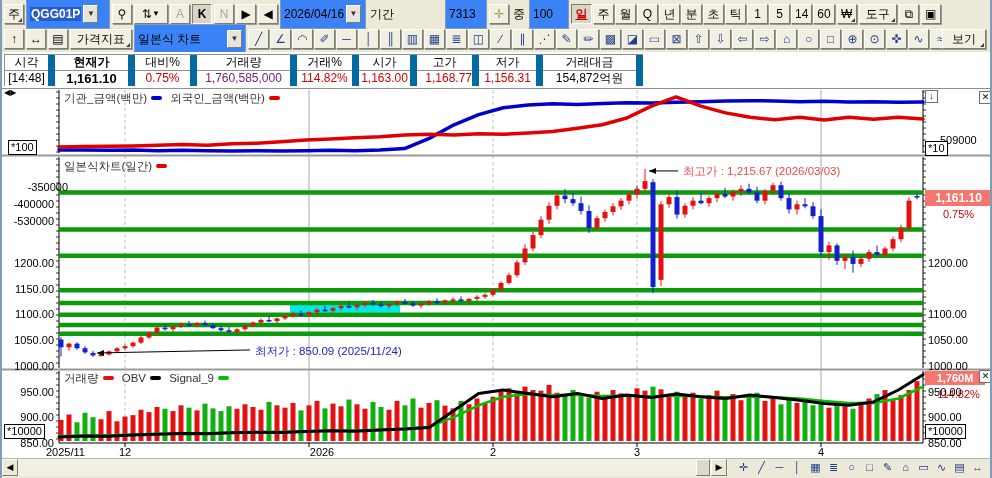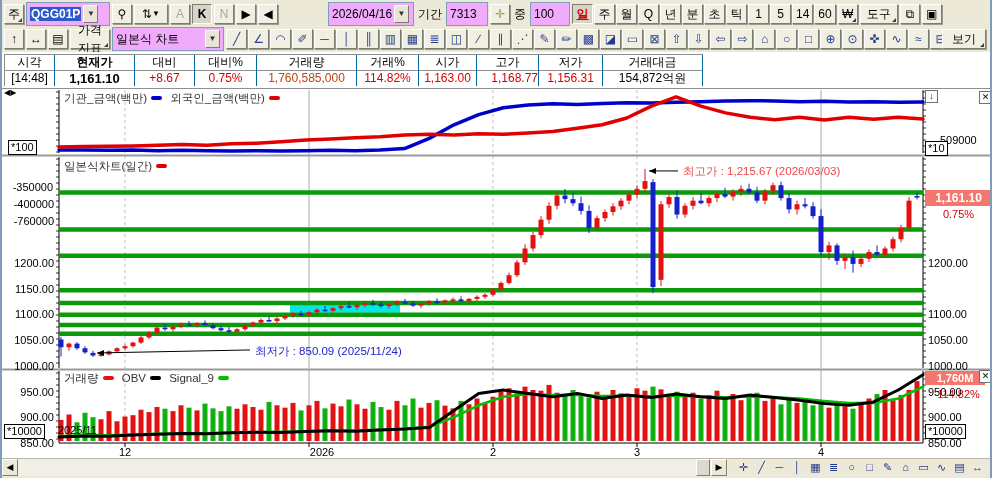--- a/index.html
+++ b/index.html
@@ -12,30 +12,30 @@
         border-color:#fff #7c7c6f #7c7c6f #fff;box-shadow:1px 1px 0 #9d9a90;
         font-size:12px;line-height:18px;text-align:center;color:#000;position:relative;
         display:inline-flex;align-items:center;justify-content:center;box-sizing:border-box;}
   .wbtn.pressed{background:#d8d4c8;border-color:#7c7c6f #fff #fff #7c7c6f;box-shadow:none;font-weight:bold;}
   .wbtn.dis{color:#a9a69a;}
   .wbtn.day{color:#d00000;font-weight:bold;text-decoration:underline;}
   .corner:after{content:"";position:absolute;right:1px;bottom:1px;border-left:4px solid transparent;border-bottom:4px solid #404040;}
   .tool{width:21px;height:20px;background:#f1efe2;border:1px solid;border-color:#fff #7c7c6f #7c7c6f #fff;
         box-shadow:1px 1px 0 #9d9a90;font-size:12px;line-height:18px;text-align:center;color:#253c8c;
         display:inline-flex;align-items:center;justify-content:center;box-sizing:border-box;}
-  .inputbox{height:24px;background:#f0abfc;border:1px solid #7f9db9;display:inline-flex;align-items:center;
+  .inputbox{height:30px;background:#3b82f6;border:1px solid #7f9db9;display:inline-flex;align-items:center;
         font-size:12px;padding:0 3px;box-sizing:border-box;position:relative;}
   .ddbtn{width:15px;height:18px;background:#e8e4d8;border:1px solid;border-color:#fff #7c7c6f #7c7c6f #fff;
         font-size:8px;line-height:16px;text-align:center;color:#333;margin-left:2px;display:inline-block;box-sizing:border-box;}
   .sel-code{background:#2a5bcc;color:#fff;font-weight:bold;padding:0 1px;}
   .tlabel{font-size:12px;padding:0 2px;}
   
   #quotebar{position:absolute;left:0;top:52px;width:992px;height:34px;background:#fff;border-bottom:2px solid #8f8f8f;}
   #quotetable{position:absolute;left:2px;top:2px;display:flex;border-left:1px solid #8f8f8f;border-top:1px solid #8f8f8f;}
-  .qcell{border-right:1px solid #0369a1;border-bottom:1px solid #8f8f8f;box-sizing:border-box;}
+  .qcell{border-right:7px solid #0369a1;border-bottom:1px solid #8f8f8f;box-sizing:border-box;}
   .qhead{height:15px;line-height:15px;text-align:center;font-size:12px;border-bottom:1px solid #8f8f8f;}
   .qval{height:15px;line-height:15px;text-align:center;font-size:12px;}
   
   #chartbg{position:absolute;left:0;top:86px;width:992px;height:372px;background:#fff;}
   #chartsvg{position:absolute;left:0;top:86px;}
   .axlab{position:absolute;font-size:11px;color:#000;white-space:nowrap;}
   .multbox{position:absolute;border:1px solid #000;background:#fff;font-size:11px;line-height:13px;padding:0 2px;}
   .legend{position:absolute;font-size:11.5px;color:#333;white-space:nowrap;}
   .dash{display:inline-block;width:11px;height:4px;border-radius:2px;vertical-align:middle;margin:0 5px 2px 4px;}
   .xbtn{position:absolute;width:13px;height:13px;background:#fbfbfb;border:1px solid #707070;
@@ -62,26 +62,26 @@
   <button class="wbtn">⚲</button>
   <button class="wbtn" style="width:34px;">
       <span>⇅</span>
       <span style="font-size:8px;">▼</span>
     </button>
   <button class="wbtn dis">A</button>
   <button class="wbtn pressed">K</button>
   <button class="wbtn dis">N</button>
   <button class="wbtn">▶</button>
   <button class="wbtn">◀</button>
-  <span class="inputbox" style="width:86px;margin-left:48px;">
+  <span class="inputbox" style="width:86px;">
       <span>2026/04/16</span>
       <span class="ddbtn">▼</span>
     </span>
   <span class="tlabel">기간</span>
-  <span class="inputbox" style="width:42px;">7313</span>
+  <span class="inputbox" style="width:42px;margin-left:47px;">7313</span>
   <button class="wbtn" style="color:#9a9a55;">✛</button>
   <span class="tlabel">중</span>
   <span class="inputbox" style="width:40px;">100</span>
   <span id="periodbtns" style="display:flex;gap:1px;">
       <button class="wbtn pressed day" style="min-width: 21px;">일</button>
       <button class="wbtn" style="min-width: 21px;">주</button>
       <button class="wbtn" style="min-width: 21px;">월</button>
       <button class="wbtn" style="min-width: 21px;">Q</button>
       <button class="wbtn" style="min-width: 21px;">년</button>
       <button class="wbtn" style="min-width: 21px;">분</button>
@@ -96,21 +96,21 @@
   <button class="wbtn corner" style="width:38px;">도구</button>
   <button class="wbtn">⧉</button>
   <button class="wbtn">▣</button>
 
 </div>
 
 <div class="tbrow" style="top:28px;height:22px;">
   <button class="wbtn">↑</button>
   <button class="wbtn">↔</button>
   <button class="wbtn">▤</button>
-  <button class="wbtn corner" style="width:40px;">가격지표</button>
+  <button class="wbtn corner" style="width:62px;">가격지표</button>
   <span class="inputbox" style="width:112px;">
       <span>일본식 차트</span>
       <span class="ddbtn" style="margin-left:auto;">▼</span>
     </span>
   <span id="drawicons" style="display:flex;gap:1px;">
       <button class="tool">╱</button>
       <button class="tool">∠</button>
       <button class="tool">◠</button>
       <button class="tool">✐</button>
       <button class="tool">─</button>
@@ -149,31 +149,27 @@
 <div id="quotebar">
     <div id="quotetable">
       <div class="qcell" style="width: 50px;">
         <div class="qhead">시각</div>
         <div class="qval" style="color: rgb(0, 0, 0);">[14:48]</div>
       </div>
       <div class="qcell" style="width: 80px;">
         <div class="qhead" style="font-weight: bold;">현재가</div>
         <div class="qval" style="color: rgb(0, 0, 0); font-weight: bold; font-size: 13px;">1,161.10</div>
       </div>
-      <div class="qcell" style="width: 60px;">
-        <div class="qhead">대비</div>
-        <div class="qval" style="color: rgb(216, 0, 0);">+8.67</div>
-      </div>
       <div class="qcell" style="width: 62px;">
         <div class="qhead">대비%</div>
         <div class="qval" style="color: rgb(216, 0, 0);">0.75%</div>
       </div>
       <div class="qcell" style="width: 100px;">
         <div class="qhead">거래량</div>
-        <div class="qval" style="color: #c2410c;">1,760,585,000</div>
+        <div class="qval" style="color: #701a75;">1,760,585,000</div>
       </div>
       <div class="qcell" style="width: 62px;">
         <div class="qhead">거래%</div>
         <div class="qval" style="color: rgb(216, 0, 0);">114.82%</div>
       </div>
       <div class="qcell" style="width: 58px;">
         <div class="qhead">시가</div>
         <div class="qval" style="color: rgb(216, 0, 0);">1,163.00</div>
       </div>
       <div class="qcell" style="width: 62px;">
@@ -697,42 +693,42 @@
 <div class="badge" style="left:923px;top:190px;width:67px;height:16px;line-height:16px;background:#f5766e;font-size:12px;">1,161.10</div>
 <div class="axlab" style="left:923px;top:208px;width:67px;text-align:center;color:#d80000;">0.75%</div>
 
 <div class="badge" style="left:923px;top:371px;width:60px;height:14px;line-height:14px;background:#f5766e;font-size:11px;">1,760M</div>
 <div class="xbtn" style="left:977px;top:370px;">✕</div>
 <div class="axlab" style="left:923px;top:388px;width:67px;text-align:center;color:#d80000;">114.82%</div>
 <div class="multbox" style="left:2px;top:424px;">*10000</div>
 <div class="multbox" style="left:923px;top:424px;">*10000</div>
 
 <div id="ylabels">
-    <div class="axlab" style="left: 5px; top: 181px; width: 46px; text-align: right;">-350000</div>
+    <div class="axlab" style="left: 20px; top: 181px; width: 46px; text-align: right;">-350000</div>
     <div class="axlab" style="left: 6px; top: 198px; width: 46px; text-align: right;">-400000</div>
-    <div class="axlab" style="left: 6px; top: 215px; width: 46px; text-align: right;">-760000</div>
+    <div class="axlab" style="left: 6px; top: 215px; width: 46px; text-align: right;">-530000</div>
     <div class="axlab" style="left: 6px; top: 257px; width: 46px; text-align: right;">1200.00</div>
     <div class="axlab" style="left: 6px; top: 282.714px; width: 46px; text-align: right;">1150.00</div>
     <div class="axlab" style="left: 6px; top: 308.429px; width: 46px; text-align: right;">1100.00</div>
     <div class="axlab" style="left: 6px; top: 334.143px; width: 46px; text-align: right;">1050.00</div>
     <div class="axlab" style="left: 6px; top: 359.857px; width: 46px; text-align: right;">1000.00</div>
     <div class="axlab" style="left: 6px; top: 385.571px; width: 46px; text-align: right;">950.00</div>
     <div class="axlab" style="left: 6px; top: 411.286px; width: 46px; text-align: right;">900.00</div>
     <div class="axlab" style="left: 6px; top: 437px; width: 46px; text-align: right;">850.00</div>
     <div class="axlab" style="left: 926px; top: 257px; width: 52px; text-align: left;">1200.00</div>
     <div class="axlab" style="left: 926px; top: 308.429px; width: 52px; text-align: left;">1100.00</div>
     <div class="axlab" style="left: 926px; top: 334.143px; width: 52px; text-align: left;">1050.00</div>
     <div class="axlab" style="left: 926px; top: 359.857px; width: 52px; text-align: left;">1000.00</div>
     <div class="axlab" style="left: 926px; top: 385.571px; width: 52px; text-align: left;">950.00</div>
     <div class="axlab" style="left: 926px; top: 411.286px; width: 52px; text-align: left;">900.00</div>
     <div class="axlab" style="left: 926px; top: 437px; width: 52px; text-align: left;">850.00</div>
     <div class="axlab" style="left: 6px; top: 470px; width: 46px; text-align: right;">150000</div>
   </div>
 <div id="xlabels">
-    <div class="xlab" style="top: 424px; left: 44px; margin-left: 12px;">2025/11</div>
+    <div class="xlab" style="top: 446px; left: 44px;">2025/11</div>
     <div class="xlab" style="top: 446px; left: 123px; transform: translateX(-50%);">12</div>
     <div class="xlab" style="top: 446px; left: 320px; transform: translateX(-50%);">2026</div>
     <div class="xlab" style="top: 446px; left: 491px; transform: translateX(-50%);">2</div>
     <div class="xlab" style="top: 446px; left: 635px; transform: translateX(-50%);">3</div>
     <div class="xlab" style="top: 446px; left: 819px; transform: translateX(-50%);">4</div>
   </div>
 
 <div id="bottombar"></div>
 <div id="hscroll">
   <div class="scrbtn" style="left:0;">◀</div>

